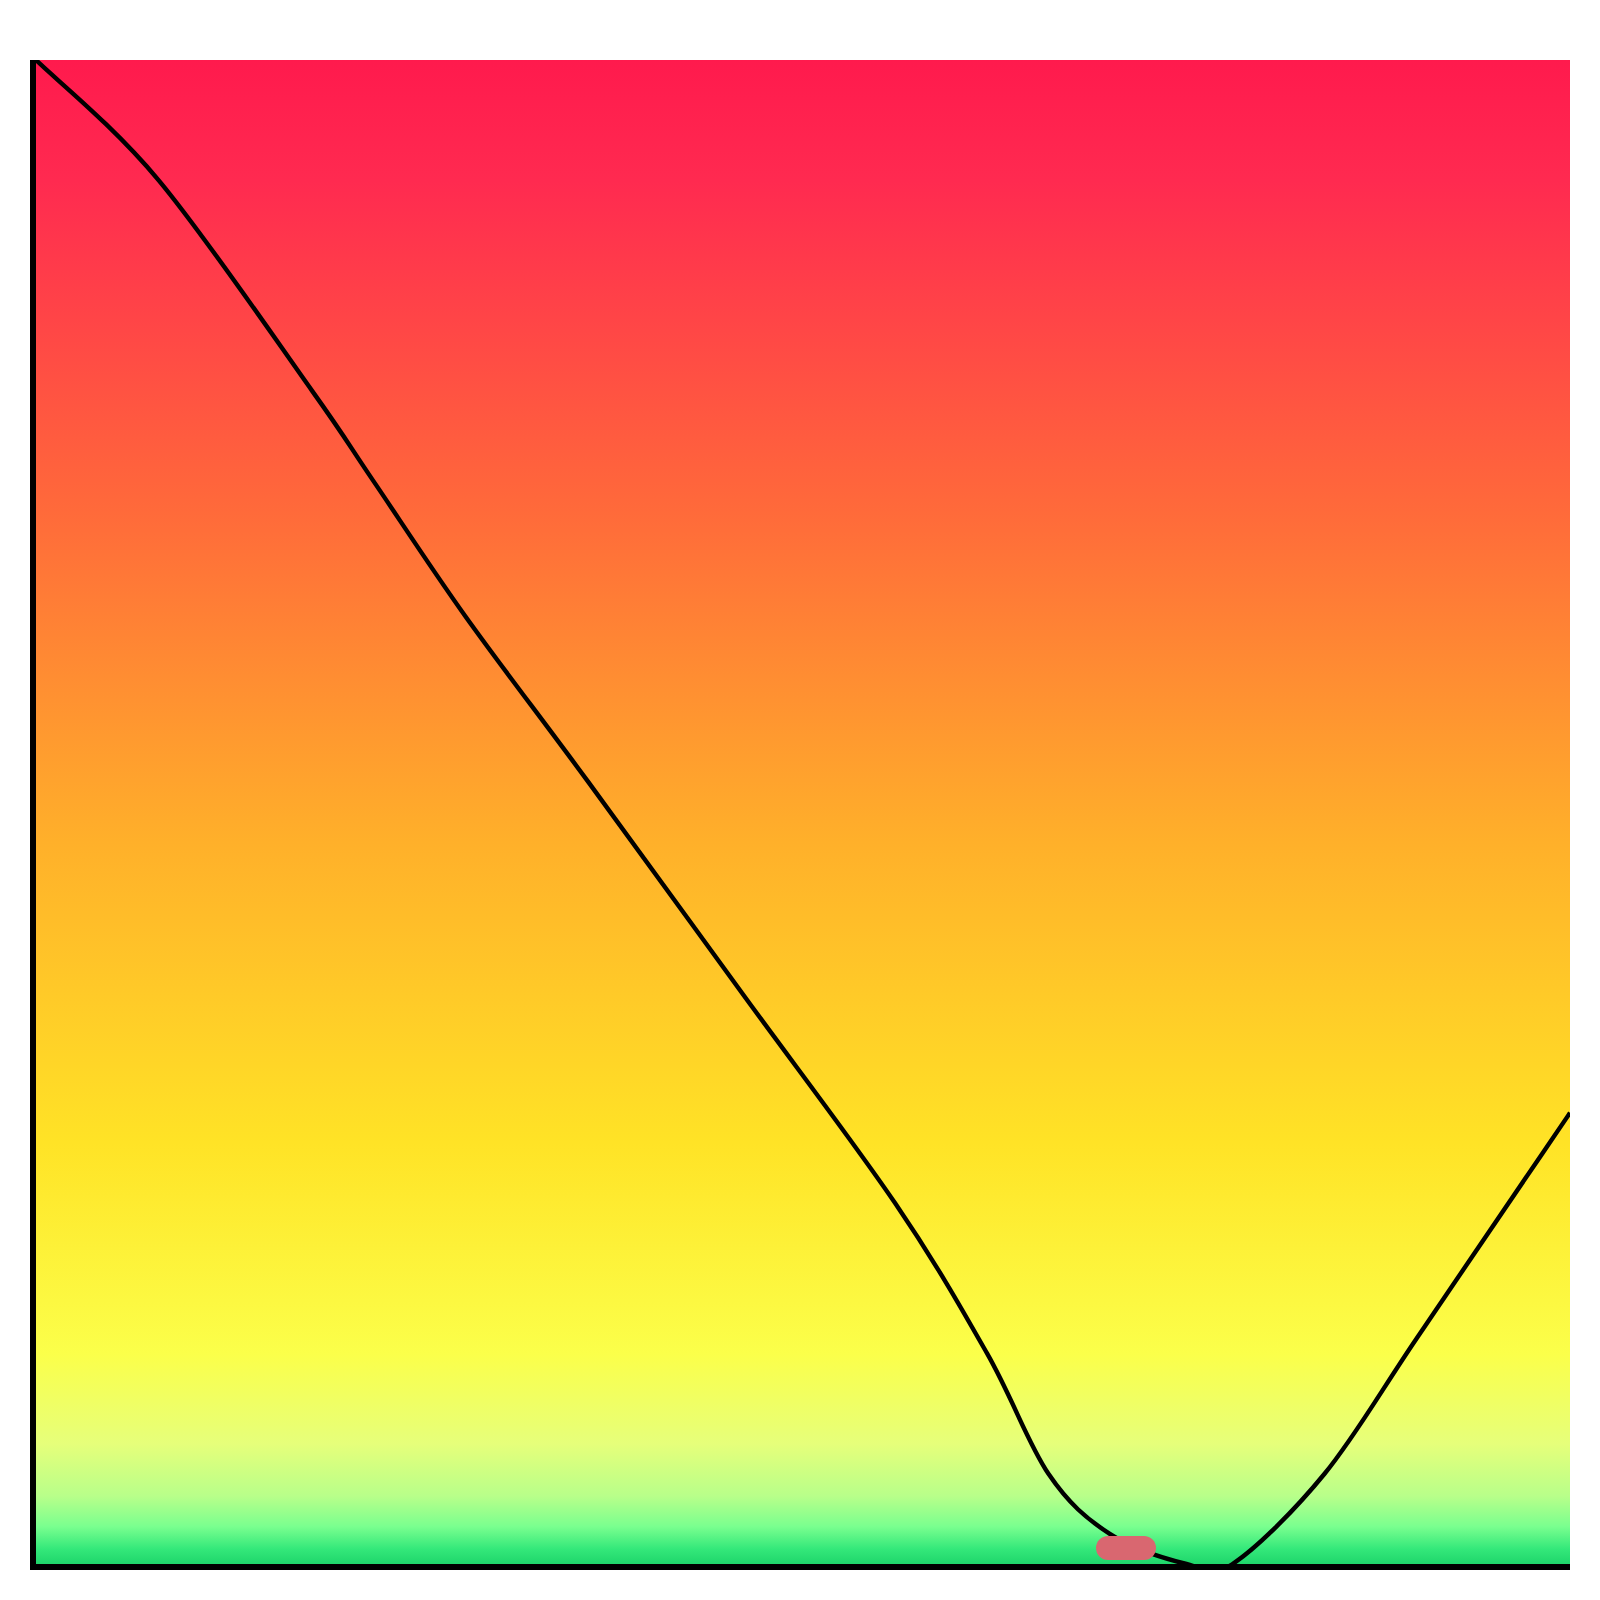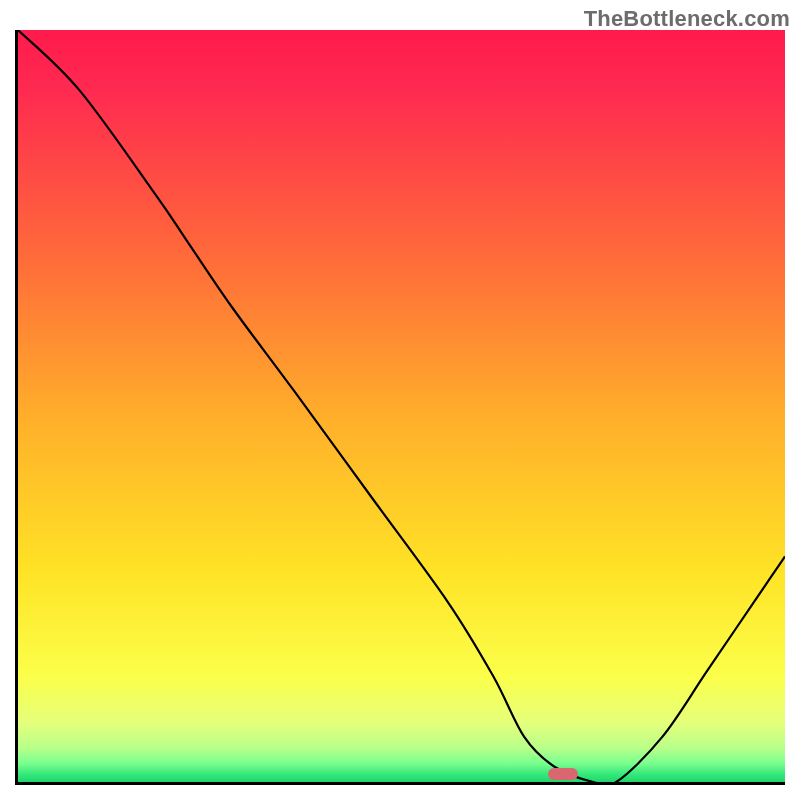--- a/index.html
+++ b/index.html
@@ -53,21 +53,20 @@
     border-radius: 6px;
     z-index: 6;
     transform: translate(-50%, -50%);
   }
 </style>
 </head>
 <body>
 
 <div class="chart-container">
 
-  <div class="watermark">TheBottleneck.com</div>
 
   <div class="plot-area">
 
     <svg class="gradient-bg" viewBox="0 0 100 100" preserveAspectRatio="none">
       <defs>
         <linearGradient id="bg-grad" x1="0" y1="0" x2="0" y2="1">
             <stop offset="0%" stop-color="#ff1a4d"></stop>
             <stop offset="8%" stop-color="#ff2a50"></stop>
             <stop offset="30%" stop-color="#ff6a3a"></stop>
             <stop offset="52%" stop-color="#ffb02a"></stop>

